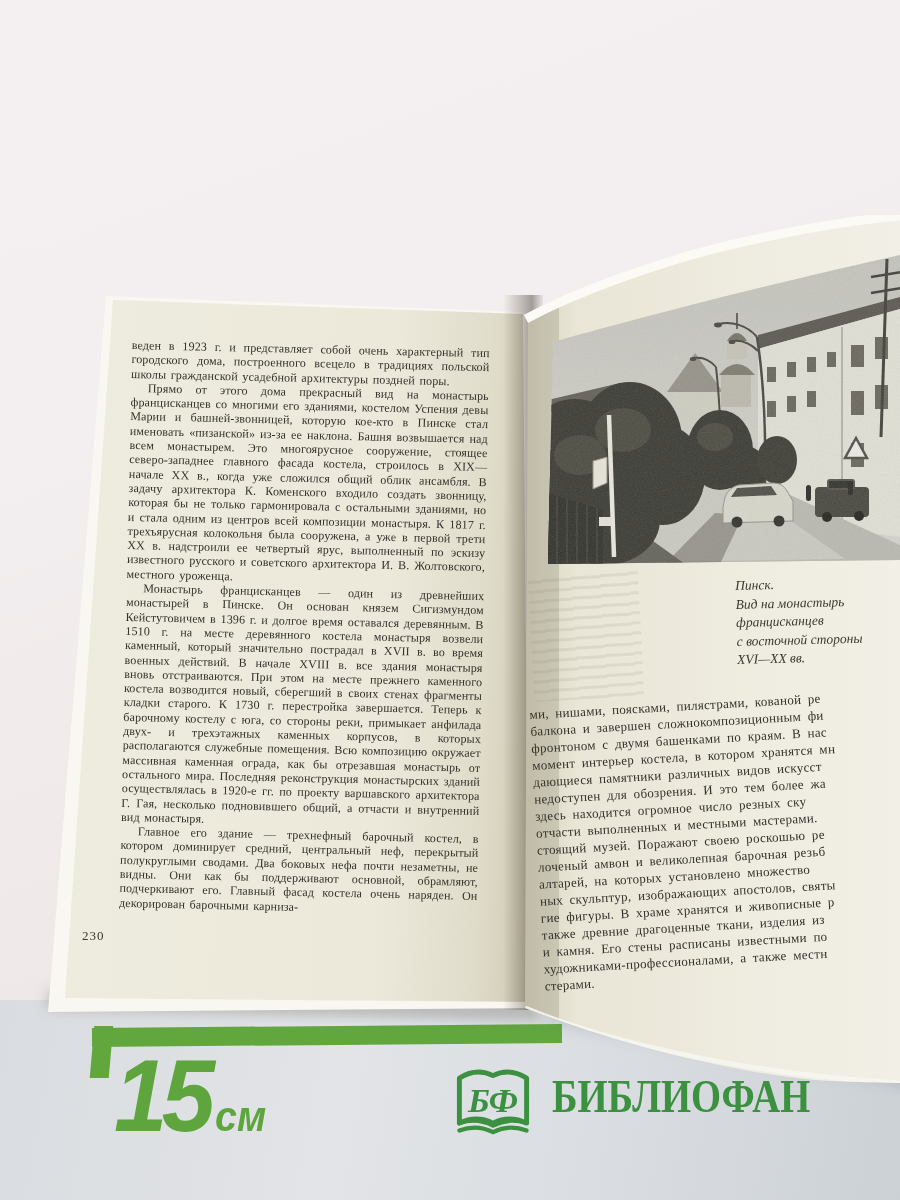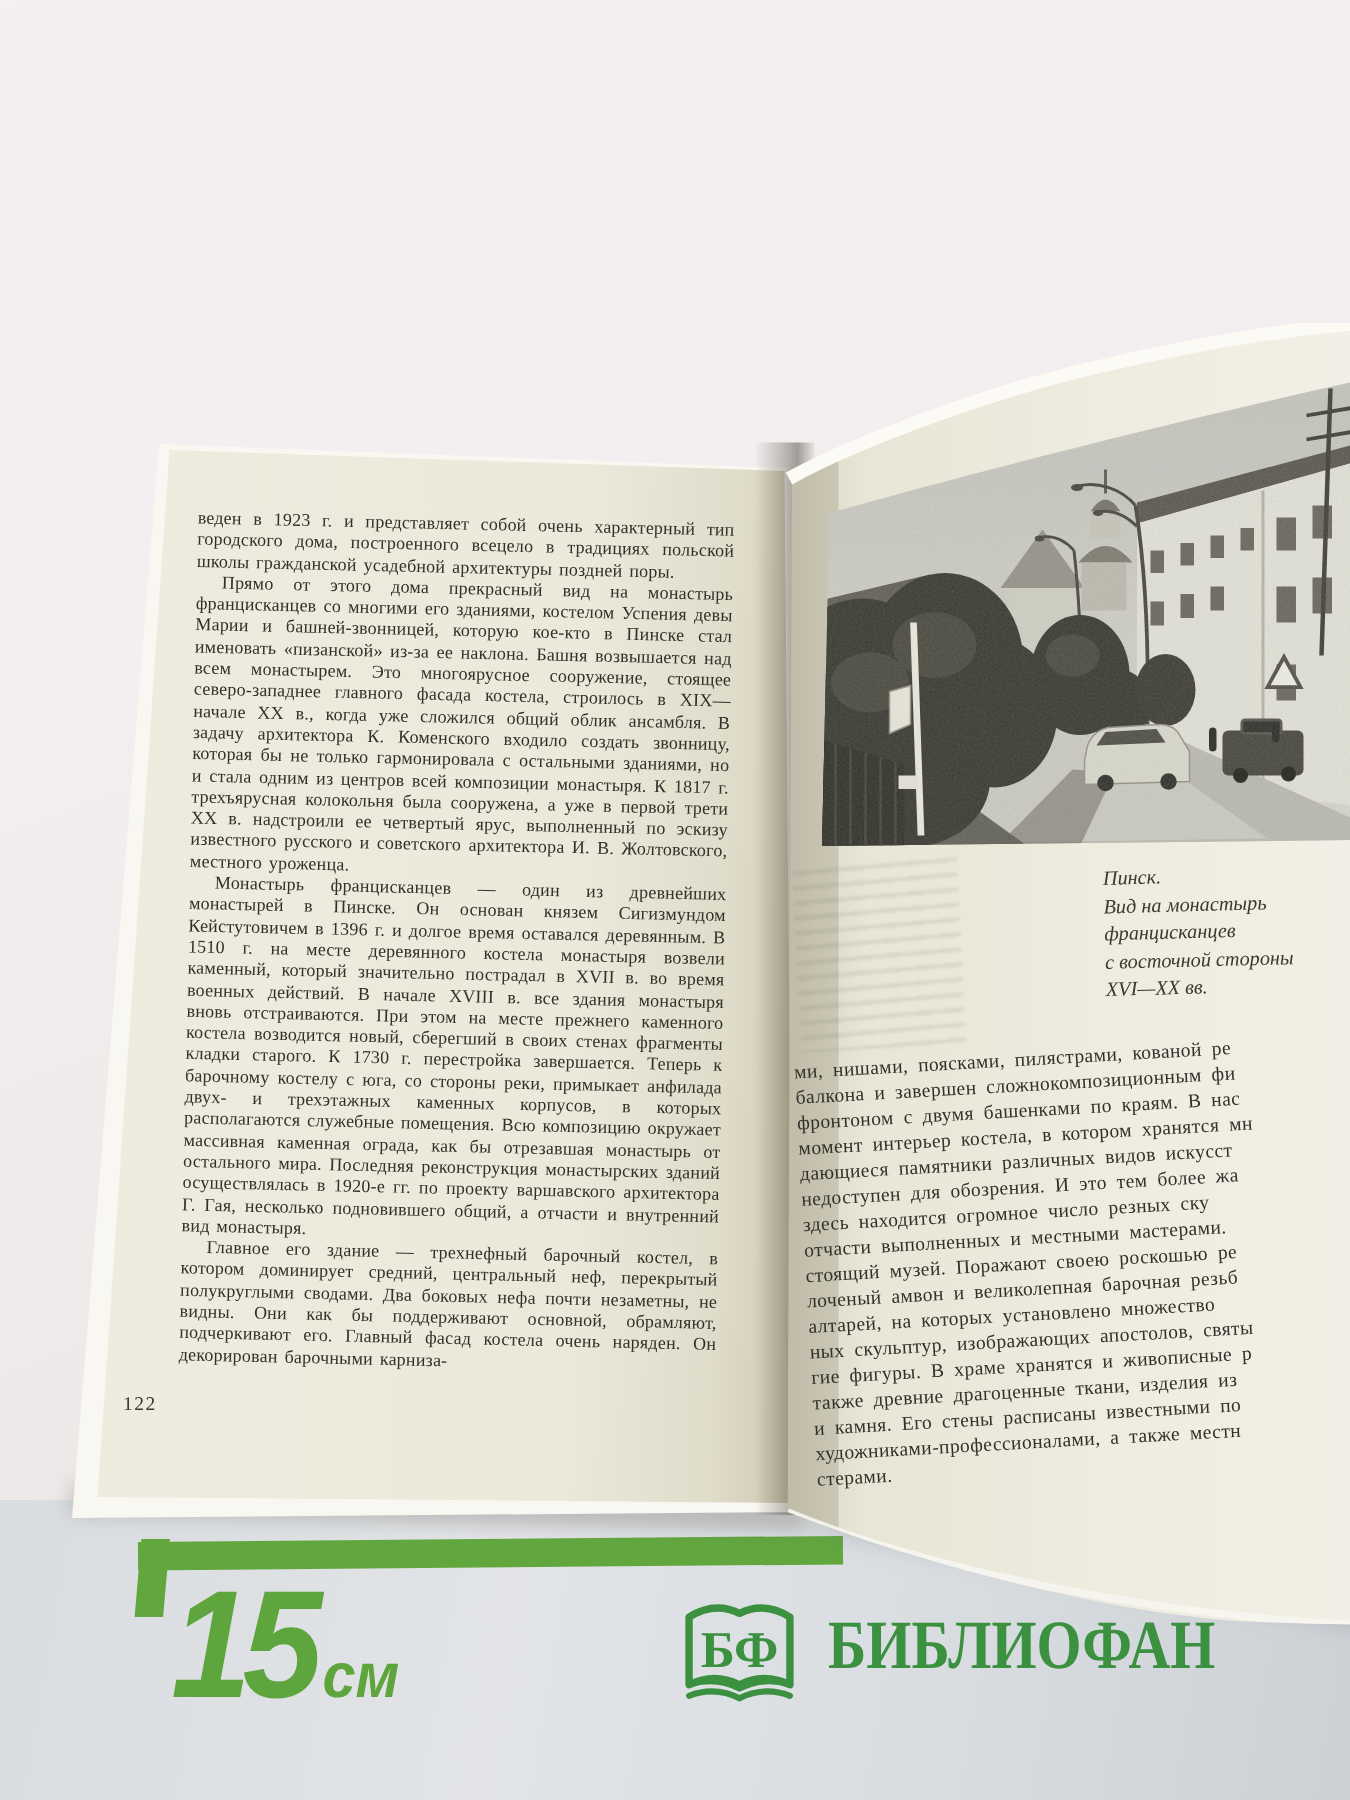--- a/index.html
+++ b/index.html
@@ -14,21 +14,21 @@
     background:linear-gradient(160deg,#f4eff1 0%,#f3eeef 35%,#f0eaeb 60%,#ebe5e6 100%);}
   #bg-bottom{left:0;top:1000px;width:900px;height:200px;
     background:linear-gradient(100deg,#d9dce0 0%,#e2e4e7 38%,#d8dce0 72%,#ccd1d6 100%);}
   
   #ruler-bar{left:92px;top:1026px;width:470px;height:19px;background:#61a73e;transform:rotate(-0.5deg);}
   #ruler-tick{left:92px;top:1026px;width:19px;height:52px;background:#61a73e;transform:skewX(-5deg);}
   #ruler-label{left:114px;top:1050px;color:#5ea53d;font-family:"Liberation Sans",sans-serif;
     font-weight:bold;font-style:italic;line-height:.92;transform:scaleX(.94);transform-origin:left top;white-space:nowrap;}
   #ruler-label .big{font-size:102px;letter-spacing:-6px;}
   #ruler-label .small{font-size:42px;letter-spacing:0;margin-left:6px;}
-  #brand-logo{left:452px;top:1062px;}
+  #brand-logo{left:452px;top:1062px;font-style:italic;}
   #brand-name{left:552px;top:1074px;color:#3b9140;font-weight:bold;font-size:46px;line-height:1;
     transform:scaleX(.84);transform-origin:left top;letter-spacing:0px;white-space:nowrap;}
   
   #book-bottom-shadow{left:48px;top:996px;width:492px;height:18px;background:rgba(105,103,92,.38);
     filter:blur(7px);transform:rotate(1.4deg);}
   #right-page-shadow{left:545px;top:1032px;width:380px;height:20px;background:rgba(92,96,104,.32);
     filter:blur(9px);transform:rotate(10deg);}
   #left-page-stack{left:48px;top:286px;width:486px;height:734px;background:#f8f7f1;
     clip-path:polygon(58px 10px,476px 26px,482px 722px,0px 726px);}
   
@@ -77,21 +77,21 @@
 <div class="abs" id="right-page-shadow"></div>
 <div class="abs" id="left-page-stack"></div>
 
 <div class="abs" id="left-page">
   <div class="abs" id="left-page-text">
     <p class="noindent">веден в 1923 г. и представляет собой очень характерный тип городского дома, построенного всецело в традициях польской школы гражданской усадебной архитектуры поздней поры.</p>
     <p>Прямо от этого дома прекрасный вид на монастырь францисканцев со многими его зданиями, костелом Успения девы Марии и башней-звонницей, которую кое-кто в Пинске стал именовать «пизанской» из-за ее наклона. Башня возвышается над всем монастырем. Это многоярусное сооружение, стоящее северо-западнее главного фасада костела, строилось в XIX— начале XX в., когда уже сложился общий облик ансамбля. В задачу архитектора К. Коменского входило создать звонницу, которая бы не только гармонировала с остальными зданиями, но и стала одним из центров всей композиции монастыря. К 1817 г. трехъярусная колокольня была сооружена, а уже в первой трети XX в. надстроили ее четвертый ярус, выполненный по эскизу известного русского и советского архитектора И. В. Жолтовского, местного уроженца.</p>
     <p>Монастырь францисканцев — один из древнейших монастырей в Пинске. Он основан князем Сигизмундом Кейстутовичем в 1396 г. и долгое время оставался деревянным. В 1510 г. на месте деревянного костела монастыря возвели каменный, который значительно пострадал в XVII в. во время военных действий. В начале XVIII в. все здания монастыря вновь отстраиваются. При этом на месте прежнего каменного костела возводится новый, сберегший в своих стенах фрагменты кладки старого. К 1730 г. перестройка завершается. Теперь к барочному костелу с юга, со стороны реки, примыкает анфилада двух- и трехэтажных каменных корпусов, в которых располагаются служебные помещения. Всю композицию окружает массивная каменная ограда, как бы отрезавшая монастырь от остального мира. Последняя реконструкция монастырских зданий осуществлялась в 1920-е гг. по проекту варшавского архитектора Г. Гая, несколько подновившего общий, а отчасти и внутренний вид монастыря.</p>
     <p>Главное его здание — трехнефный барочный костел, в котором доминирует средний, центральный неф, перекрытый полукруглыми сводами. Два боковых нефа почти незаметны, не видны. Они как бы поддерживают основной, обрамляют, подчеркивают его. Главный фасад костела очень наряден. Он декорирован барочными карниза-</p>
   </div>
-  <div class="abs" id="page-number">122</div>
+  <div class="abs" id="page-number">230</div>
 </div>
 
 <div class="abs" id="gutter-shadow"></div>
 
 <div class="abs" id="right-page">
   <svg width="385" height="890">
     <defs>
       <linearGradient id="pg" x1="0" y1="0" x2="1" y2="0">
         <stop offset="0" stop-color="#d2ceba"></stop>
         <stop offset="0.16" stop-color="#e9e6d7"></stop>

